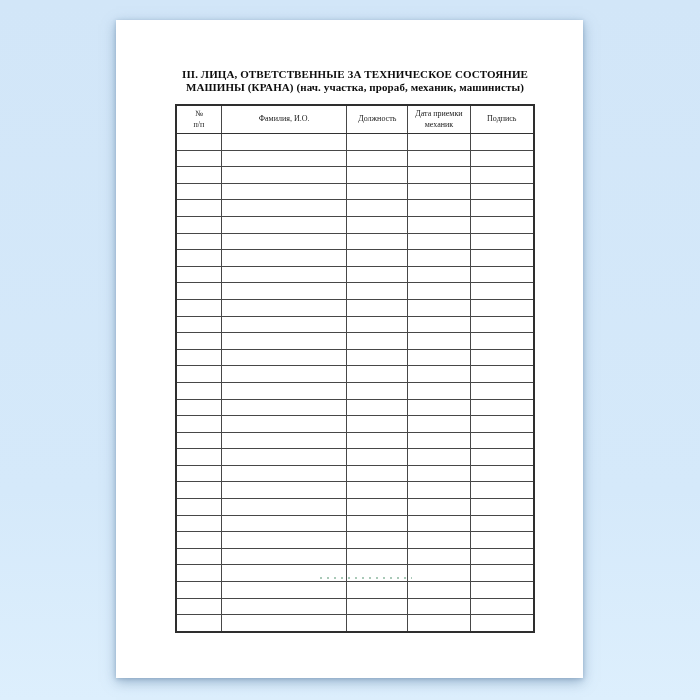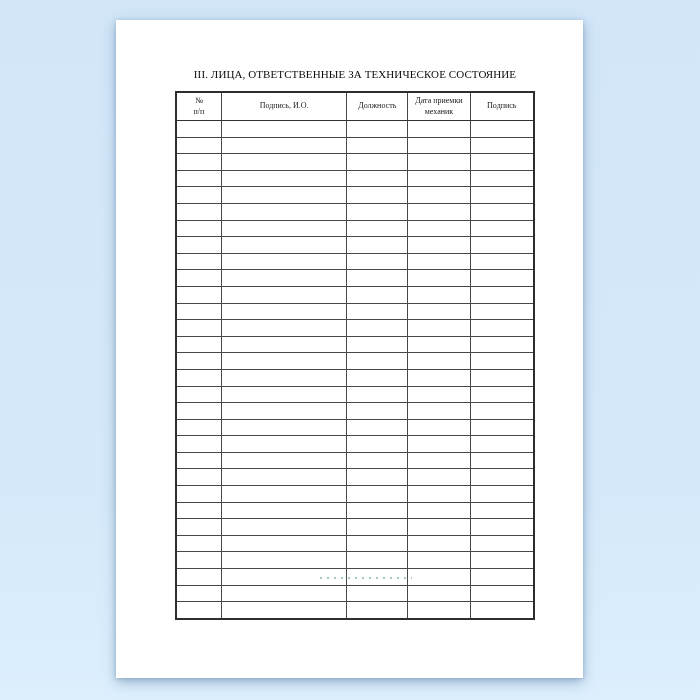--- a/index.html
+++ b/index.html
@@ -8,21 +8,21 @@
     background: linear-gradient(180deg, #d2e6f8 0%, #d5e9fa 70%, #ddeffd 100%);
     font-family: "Liberation Serif", serif;
   }
   .page {
     position: absolute; left: 116px; top: 20px; width: 467px; height: 658px;
     background: #ffffff;
     box-shadow: 0 4px 12px rgba(98,132,165,0.55), 0 1px 4px rgba(98,132,165,0.40);
   }
   .title-block {
     margin: 48px 12px 0 59px; width: 360px;
-    text-align: center; font-weight: normal; font-size: 11px; line-height: 13px;
+    text-align: center; font-weight: bold; font-size: 11px; line-height: 13px;
     color: #0d0d0d; letter-spacing: 0.1px; white-space: nowrap;
   }
   table.doc-table {
     margin: 10px 0 0 59px; width: 360px;
     border-collapse: collapse; table-layout: fixed;
     border: 2px solid #2e2e2e;
   }
   .doc-table th, .doc-table td {
     border: 1px solid #474747; padding: 0;
   }
@@ -45,35 +45,36 @@
     opacity: 0.55;
   }
 </style>
 </head>
 <body>
 
 <div class="page">
 
   <div class="title-block">
     <div>III. ЛИЦА, ОТВЕТСТВЕННЫЕ ЗА ТЕХНИЧЕСКОЕ СОСТОЯНИЕ</div>
+    <div>МАШИНЫ (КРАНА) (нач. участка, прораб, механик, машинисты)</div>
   </div>
 
   <table class="doc-table">
     <colgroup>
       <col class="c-num">
         <col class="c-name">
         <col class="c-post">
         <col class="c-date">
         <col class="c-sign">
     </colgroup>
     <thead>
       <tr>
         <th>№
 п/п</th>
-        <th>Подпись, И.О.</th>
+        <th>Фамилия, И.О.</th>
         <th>Должность</th>
         <th>Дата приемки
 механик</th>
         <th>Подпись</th>
       </tr>
     </thead>
     <tbody>
         <tr>
           <td></td>
           <td></td>

